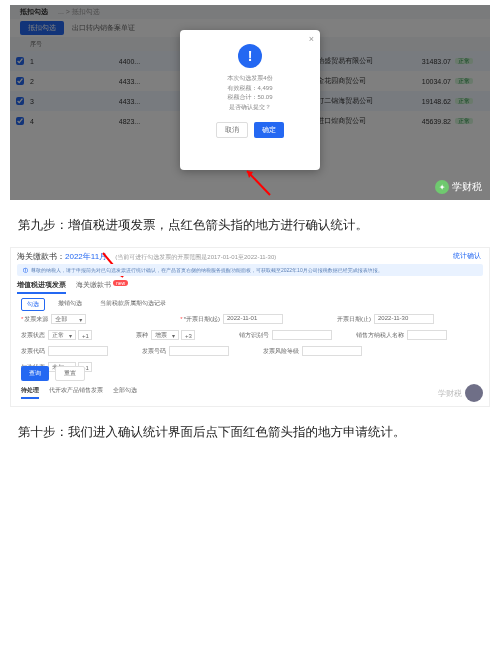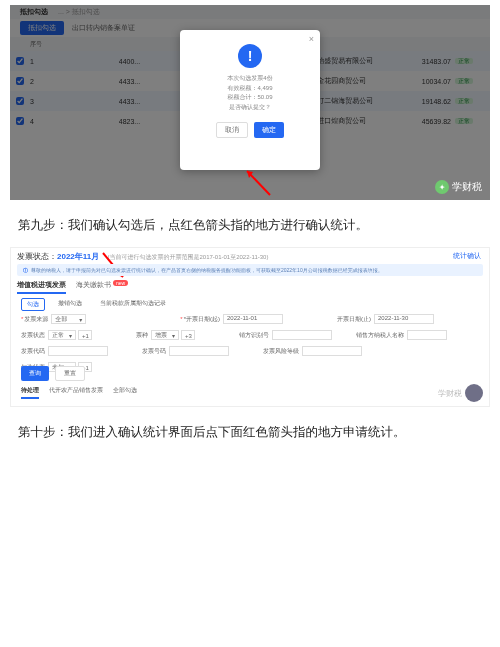--- a/index.html
+++ b/index.html
@@ -42,21 +42,21 @@
   
   .wm1 { position: absolute; bottom: 6px; right: 8px; display: flex; align-items: center; gap: 3px; color: #fff; font-size: 10px; }
   .wm1-icon { width: 14px; height: 14px; background: #6fc96f; border-radius: 50%; display: flex; align-items: center; justify-content: center; font-size: 8px; }
   
   
   .caption { font-size: 12.5px; color: #222; margin: 15px 18px 12px; line-height: 1.6; }
   
   
   .screenshot2 { position: relative; width: 480px; height: 160px; margin: 5px 10px; background: #fff; border: 1px solid #eee; overflow: hidden; font-size: 6px; }
   .s2-period { position: absolute; top: 3px; left: 6px; font-size: 8px; color: #333; }
-  .s2-period .blue { color: #2468f2; font-weight: bold; }
+  .s2-period .blue { color: #2468f2; font-weight: normal; }
   .s2-period-sub { font-size: 6px; color: #999; margin-left: 6px; }
   .s2-statlink { position: absolute; top: 3px; right: 8px; font-size: 7px; color: #2468f2; }
   .s2-alert { position: absolute; top: 16px; left: 6px; right: 6px; height: 12px; background: #e9f2ff; border-radius: 2px; display: flex; align-items: center; padding: 0 6px; font-size: 5px; color: #5a7fb5; }
   .s2-alert-icon { color: #2468f2; margin-right: 3px; font-weight: bold; }
   .s2-tabs { position: absolute; top: 32px; left: 6px; display: flex; gap: 10px; font-size: 7px; }
   .s2-tab { color: #666; }
   .s2-tab.active { color: #333; font-weight: bold; border-bottom: 2px solid #2468f2; padding-bottom: 2px; }
   .s2-tag { display: inline-block; background: #ff4d4f; color: #fff; padding: 0 3px; border-radius: 6px; font-size: 5px; vertical-align: top; margin-left: 2px; }
   .s2-subtabs { position: absolute; top: 50px; left: 10px; display: flex; gap: 8px; font-size: 6px; }
   .s2-subtab { color: #666; padding: 1px 5px; }
@@ -159,25 +159,25 @@
   <svg class="arrow1" viewBox="0 0 40 30">
     <line x1="35" y1="28" x2="12" y2="4" stroke="#ff0000" stroke-width="2"></line>
     <polygon points="12,4 18,5 14,11" fill="#ff0000"></polygon>
   </svg>
   <div class="wm1">
     <span class="wm1-icon">✦</span>
     <span>学财税</span>
   </div>
 </div>
 
-<p class="caption">第九步：我们确认勾选后，点红色箭头指的地方进行确认统计。</p>
+<p class="caption">第九步：增值税进项发票，点红色箭头指的地方进行确认统计。</p>
 
 <div class="screenshot2">
   <div class="s2-period">
-    <span>发票状态：</span><span class="blue">2022年11月</span>
+    <span>海关缴款书：</span><span class="blue">2022年11月</span>
     <span class="s2-period-sub">(当前可进行勾选发票的开票范围是2017-01-01至2022-11-30)</span>
   </div>
   <span class="s2-statlink">统计确认</span>
   <svg class="arrow2" viewBox="0 0 30 30">
     <line x1="2" y1="2" x2="22" y2="26" stroke="#ff0000" stroke-width="2"></line>
     <polygon points="22,26 15,24 20,17" fill="#ff0000"></polygon>
   </svg>
   <div class="s2-alert">
     <span class="s2-alert-icon">ⓘ</span>
     <span>尊敬的纳税人，请于申报前先对已勾选发票进行统计确认，在产品首页右侧的纳税服务提醒功能面板，可获取截至2022年10月公司报税数据已经完成报表填报。</span>

